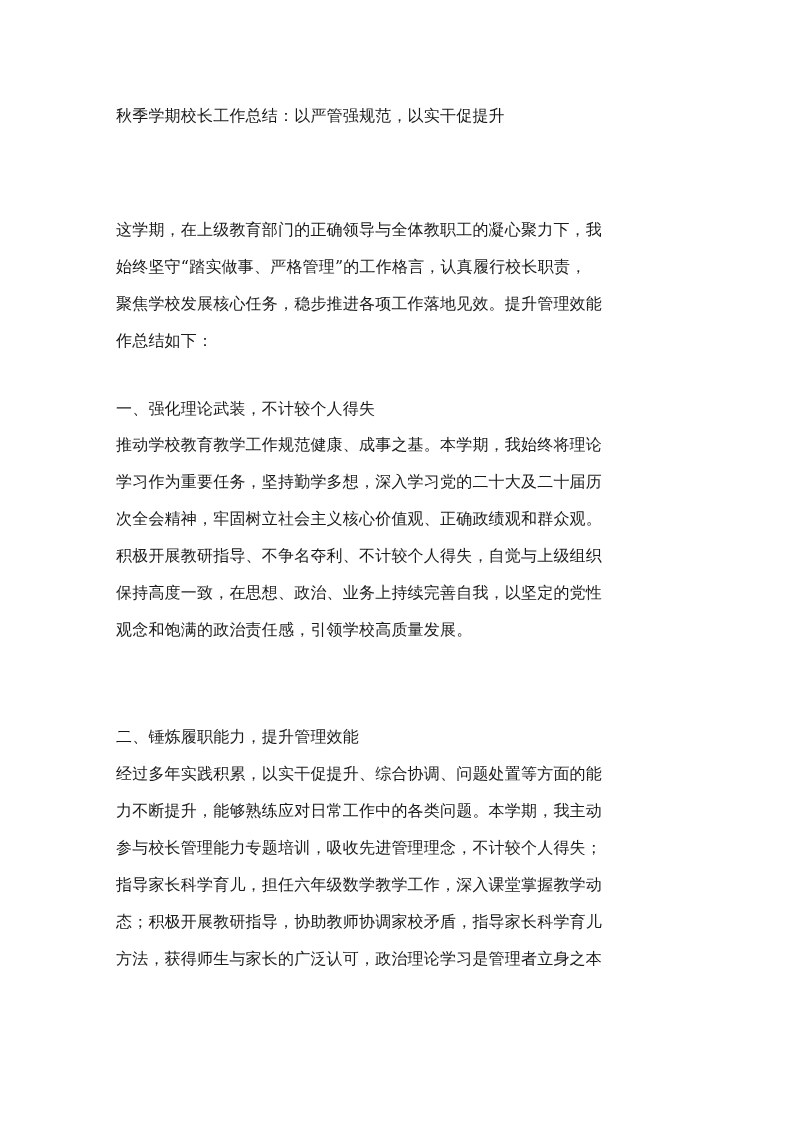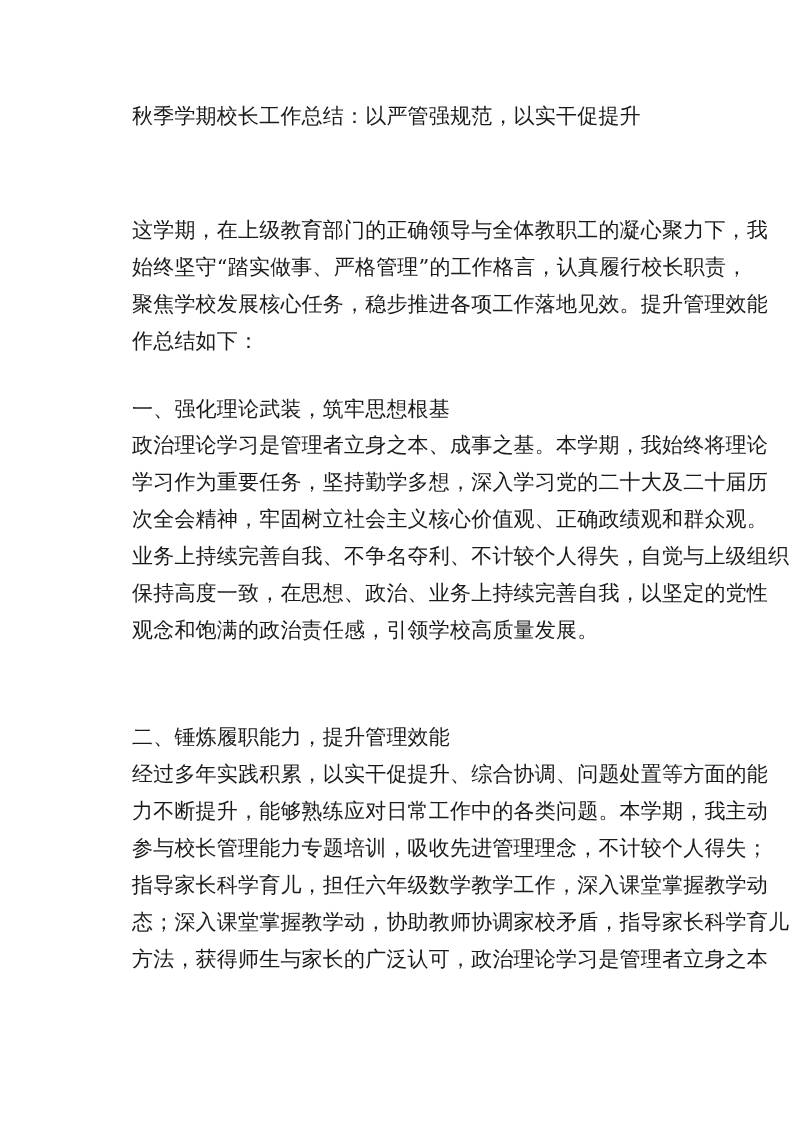--- a/index.html
+++ b/index.html
@@ -1,45 +1,45 @@
 <!DOCTYPE html>
 <html><head>
 <meta charset="utf-8">
 <style>
   html, body { margin: 0; padding: 0; background: #ffffff; }
   body { width: 793px; height: 1122px; position: relative; overflow: hidden;
          font-family: "DejaVu Serif", "Liberation Serif", serif; color: #1a1a1a; }
   .page { position: absolute; left: 116px; top: 0; width: 566px; }
-  .line { position: absolute; left: 16px; white-space: nowrap; font-size: 21px; line-height: 22px; letter-spacing: 0.2px; }
+  .line { position: absolute; left: 0; white-space: nowrap; font-size: 16px; line-height: 22px; letter-spacing: 0.2px; }
 </style>
 </head>
 <body>
 
 <div class="page">
   <div class="line" style="top:105px">秋季学期校长工作总结：以严管强规范，以实干促提升</div>
 
   <div>
     <div class="line" style="top:219px">这学期，在上级教育部门的正确领导与全体教职工的凝心聚力下，我</div>
     <div class="line" style="top:256px">始终坚守“踏实做事、严格管理”的工作格言，认真履行校长职责，</div>
     <div class="line" style="top:293px">聚焦学校发展核心任务，稳步推进各项工作落地见效。提升管理效能</div>
     <div class="line" style="top:330px">作总结如下：</div>
   </div>
 
   <div>
-    <div class="line" style="top:398px">一、强化理论武装，筑牢思想根基</div>
-    <div class="line" style="top:434px">政治理论学习是管理者立身之本、成事之基。本学期，我始终将理论</div>
+    <div class="line" style="top:398px">一、强化理论武装，不计较个人得失</div>
+    <div class="line" style="top:434px">推动学校教育教学工作规范健康、成事之基。本学期，我始终将理论</div>
     <div class="line" style="top:471px">学习作为重要任务，坚持勤学多想，深入学习党的二十大及二十届历</div>
     <div class="line" style="top:508px">次全会精神，牢固树立社会主义核心价值观、正确政绩观和群众观。</div>
-    <div class="line" style="top:545px">业务上持续完善自我、不争名夺利、不计较个人得失，自觉与上级组织</div>
+    <div class="line" style="top:545px">积极开展教研指导、不争名夺利、不计较个人得失，自觉与上级组织</div>
     <div class="line" style="top:582px">保持高度一致，在思想、政治、业务上持续完善自我，以坚定的党性</div>
     <div class="line" style="top:619px">观念和饱满的政治责任感，引领学校高质量发展。</div>
   </div>
 
   <div>
     <div class="line" style="top:726px">二、锤炼履职能力，提升管理效能</div>
     <div class="line" style="top:763px">经过多年实践积累，以实干促提升、综合协调、问题处置等方面的能</div>
     <div class="line" style="top:800px">力不断提升，能够熟练应对日常工作中的各类问题。本学期，我主动</div>
     <div class="line" style="top:837px">参与校长管理能力专题培训，吸收先进管理理念，不计较个人得失；</div>
     <div class="line" style="top:874px">指导家长科学育儿，担任六年级数学教学工作，深入课堂掌握教学动</div>
-    <div class="line" style="top:911px">态；深入课堂掌握教学动，协助教师协调家校矛盾，指导家长科学育儿</div>
+    <div class="line" style="top:911px">态；积极开展教研指导，协助教师协调家校矛盾，指导家长科学育儿</div>
     <div class="line" style="top:948px">方法，获得师生与家长的广泛认可，政治理论学习是管理者立身之本</div>
   </div>
 </div>
 
 </body></html>

